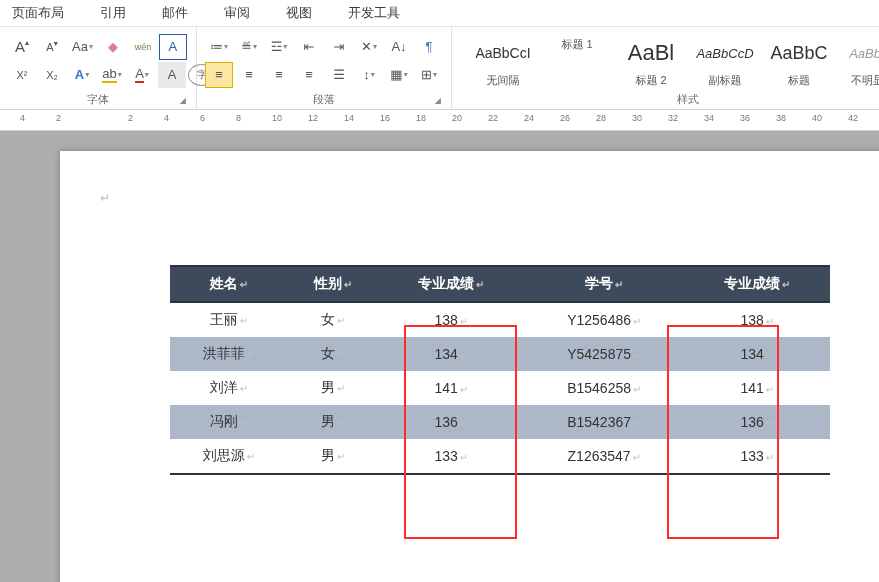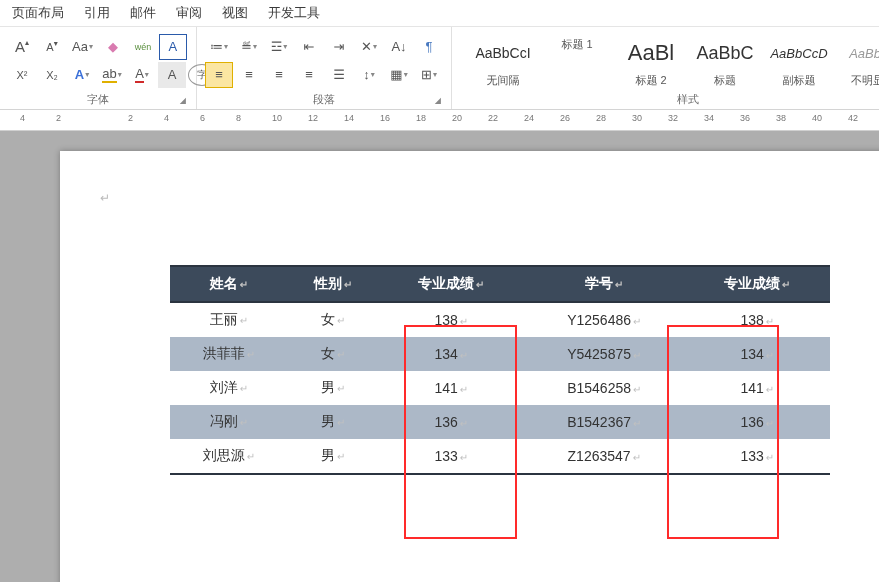--- a/index.html
+++ b/index.html
@@ -9,21 +9,21 @@
     background: #fff;
     color: #333;
     overflow: hidden;
   }
   .ribbon {
     border-bottom: 1px solid #d4d4d4;
     background: #fff;
   }
   .tabs {
     display: flex;
-    gap: 20px;
+    gap: 36px;
     padding: 4px 24px 4px 12px;
     font-size: 13px;
     color: #3b3b3b;
     align-items: flex-end;
   }
   .tabs span { cursor: pointer; }
   .ribbon-body {
     display: flex;
     border-top: 1px solid #e5e5e5;
   }
@@ -221,26 +221,26 @@
             <div class="style-name">无间隔</div>
           </div>
           <div class="style-item">
             <div class="style-name">标题 1</div>
           </div>
           <div class="style-item">
             <div class="style-preview" style="font-size:22px;">AaBl</div>
             <div class="style-name">标题 2</div>
           </div>
           <div class="style-item">
+            <div class="style-preview" style="font-size:13px;font-style:italic;">AaBbCcD</div>
+            <div class="style-name">副标题</div>
+          </div>
+          <div class="style-item">
             <div class="style-preview" style="font-size:18px;">AaBbC</div>
             <div class="style-name">标题</div>
-          </div>
-          <div class="style-item">
-            <div class="style-preview" style="font-size:13px;font-style:italic;">AaBbCcD</div>
-            <div class="style-name">副标题</div>
           </div>
           <div class="style-item">
             <div class="style-preview" style="font-size:13px;font-style:italic;color:#999;">AaBbCc</div>
             <div class="style-name">不明显强</div>
           </div>
         </div>
       <div class="group-label">样式</div>
     </div>
 
   </div>

